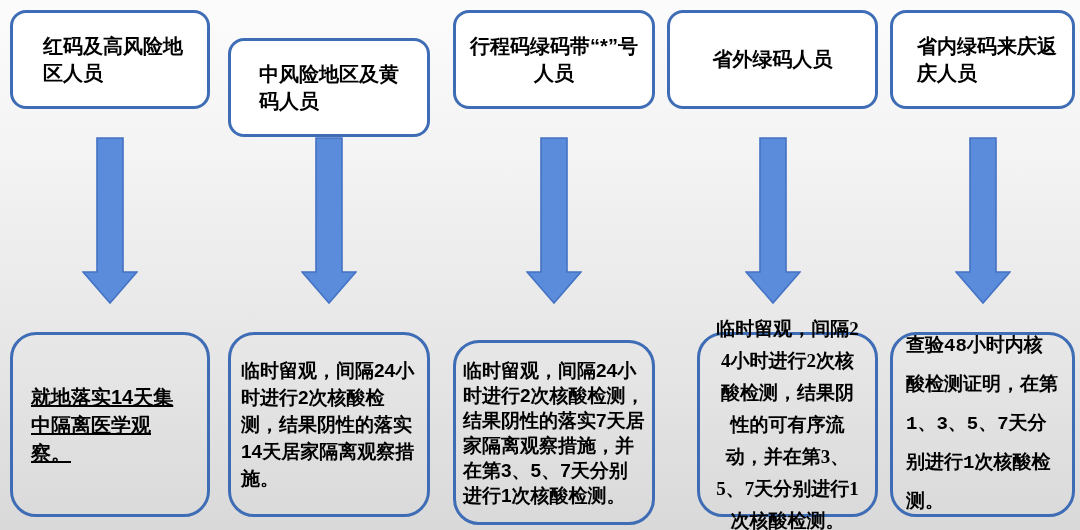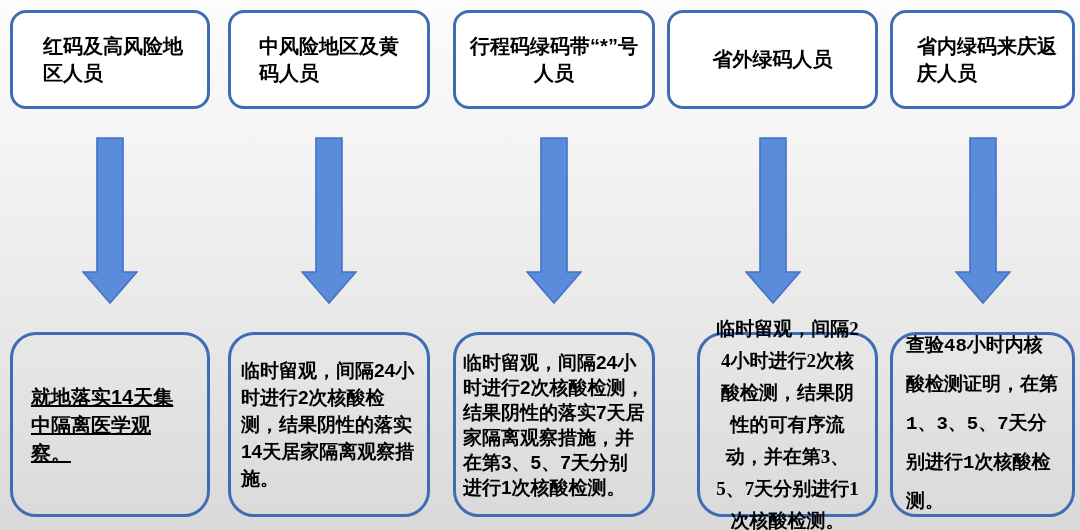--- a/index.html
+++ b/index.html
@@ -38,28 +38,28 @@
     border:3px solid #3e6db5;
     border-radius:26px;
     display:flex;flex-direction:column;justify-content:center;
     font-weight:700;color:#000;
     font-size:19px;line-height:26px;
     word-break:break-all;
   }
   .align-left{text-align:left;align-items:flex-end;}
   .align-center{text-align:center;}
   .c1 .cat-box{padding:0 14px 0 30px;}
-  .c2 .cat-box{padding:0 14px 0 28px;}
+  .c2 .cat-box{padding:0 14px 0 28px;margin-top:28px;}
   .c3 .cat-box{padding:0 6px;}
   .c4 .cat-box{padding:0 10px;}
   .c5 .cat-box{padding:0 10px 0 24px;border-radius:16px;}
 
   .c1 .act-box{padding:0 18px;font-size:20px;line-height:28px;text-decoration:underline;}
   .c2 .act-box{padding:9px 10px;line-height:27px;}
-  .c3 .act-box{padding:0 7px;line-height:25px;}
+  .c3 .act-box{padding:0 7px;line-height:25px;margin-top:8px;}
   .c4 .act-box{padding:0 15px;line-height:32px;margin-left:30px;}
   .c5 .act-box{padding:9px 13px;line-height:39px;font-family:Liberation Mono, monospace;}
 
   .arrow{
     position:absolute;top:137px;left:50%;
     transform:translateX(-50%);
     width:56px;height:168px;
   }
 </style>
 </head>

